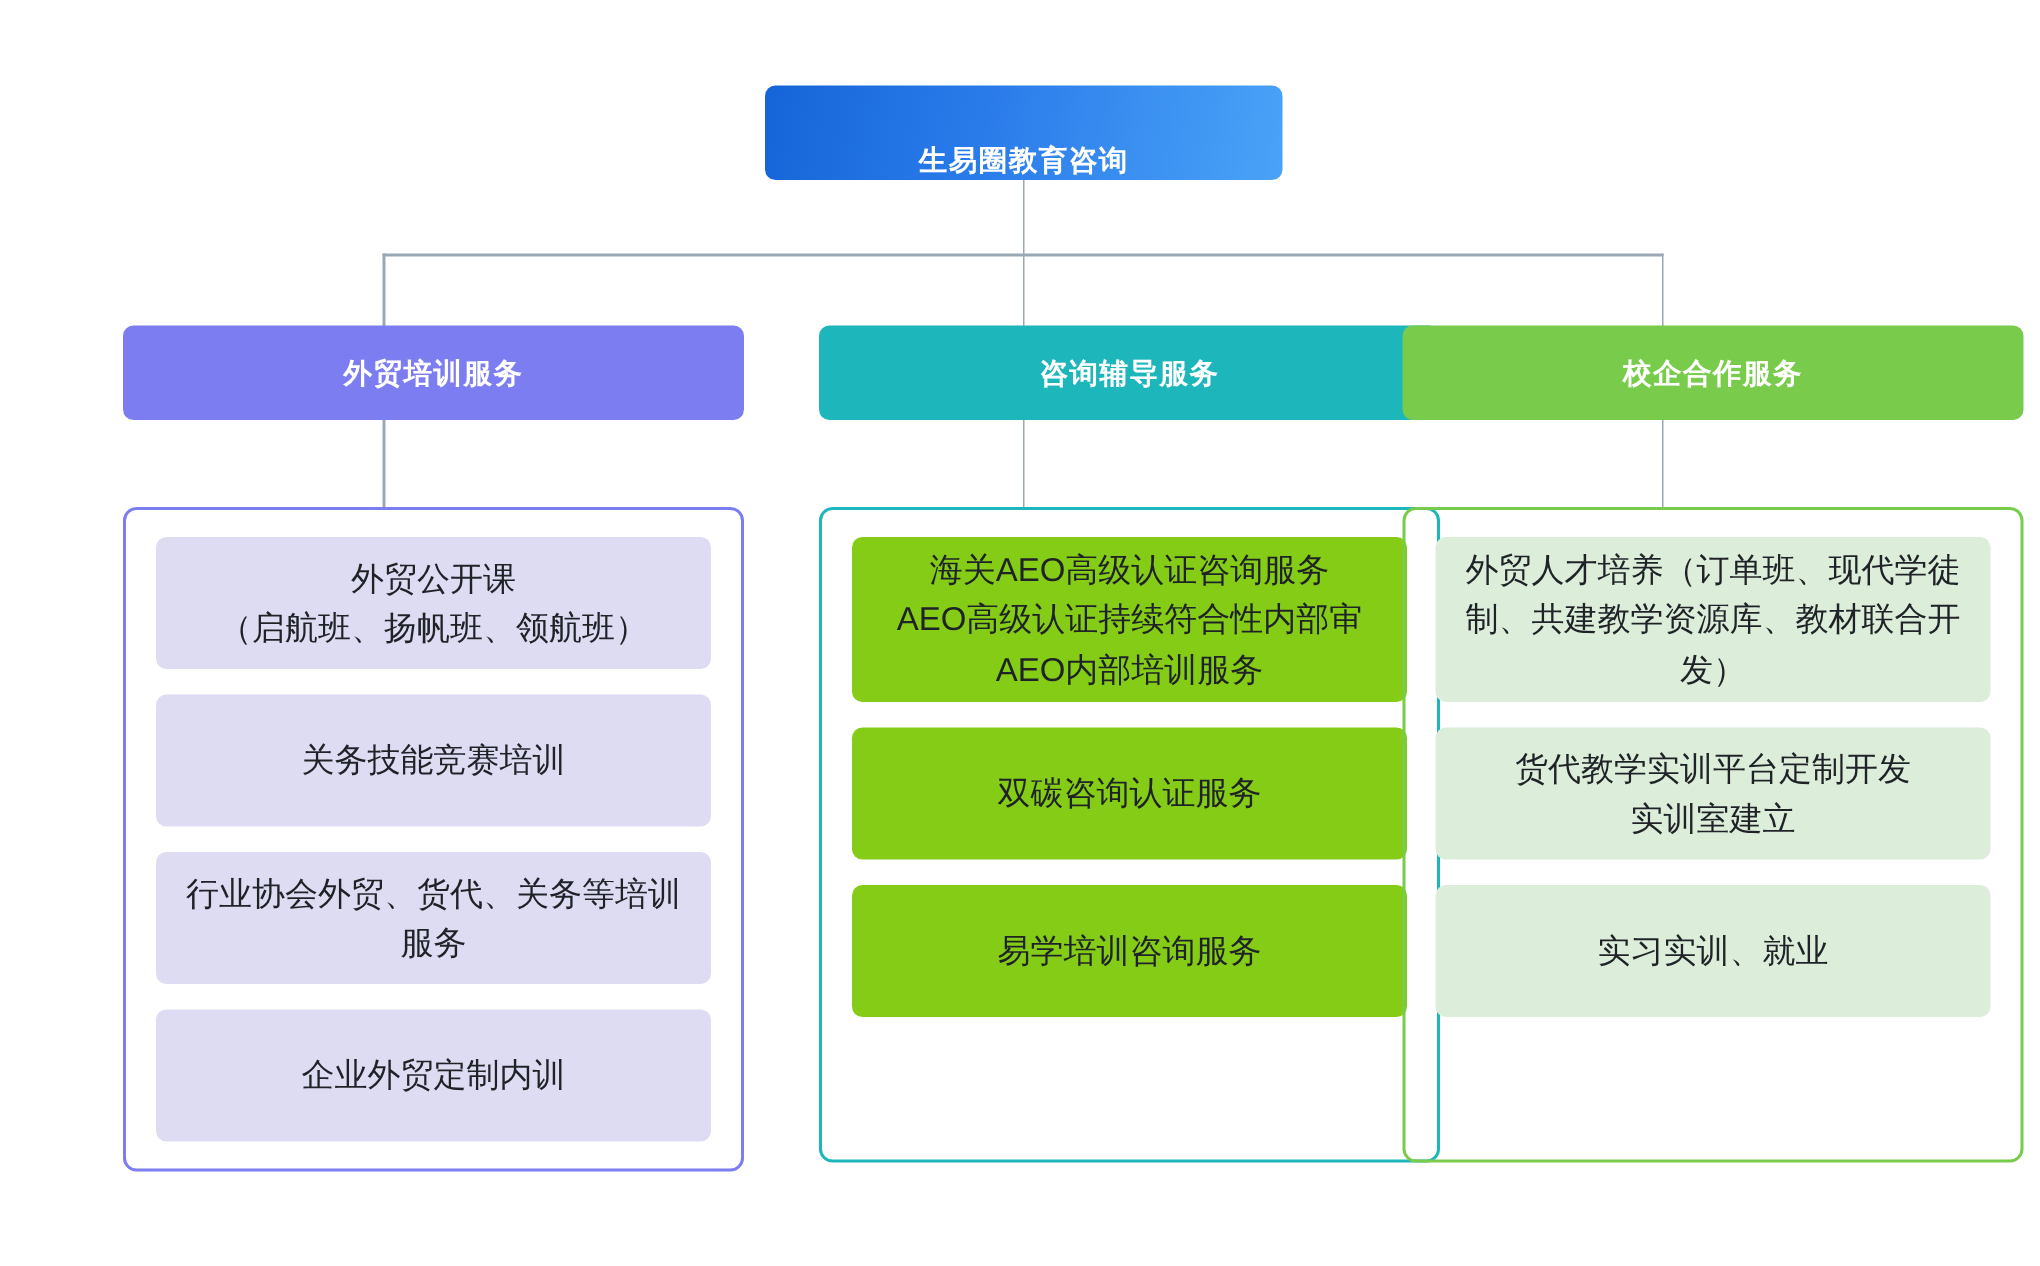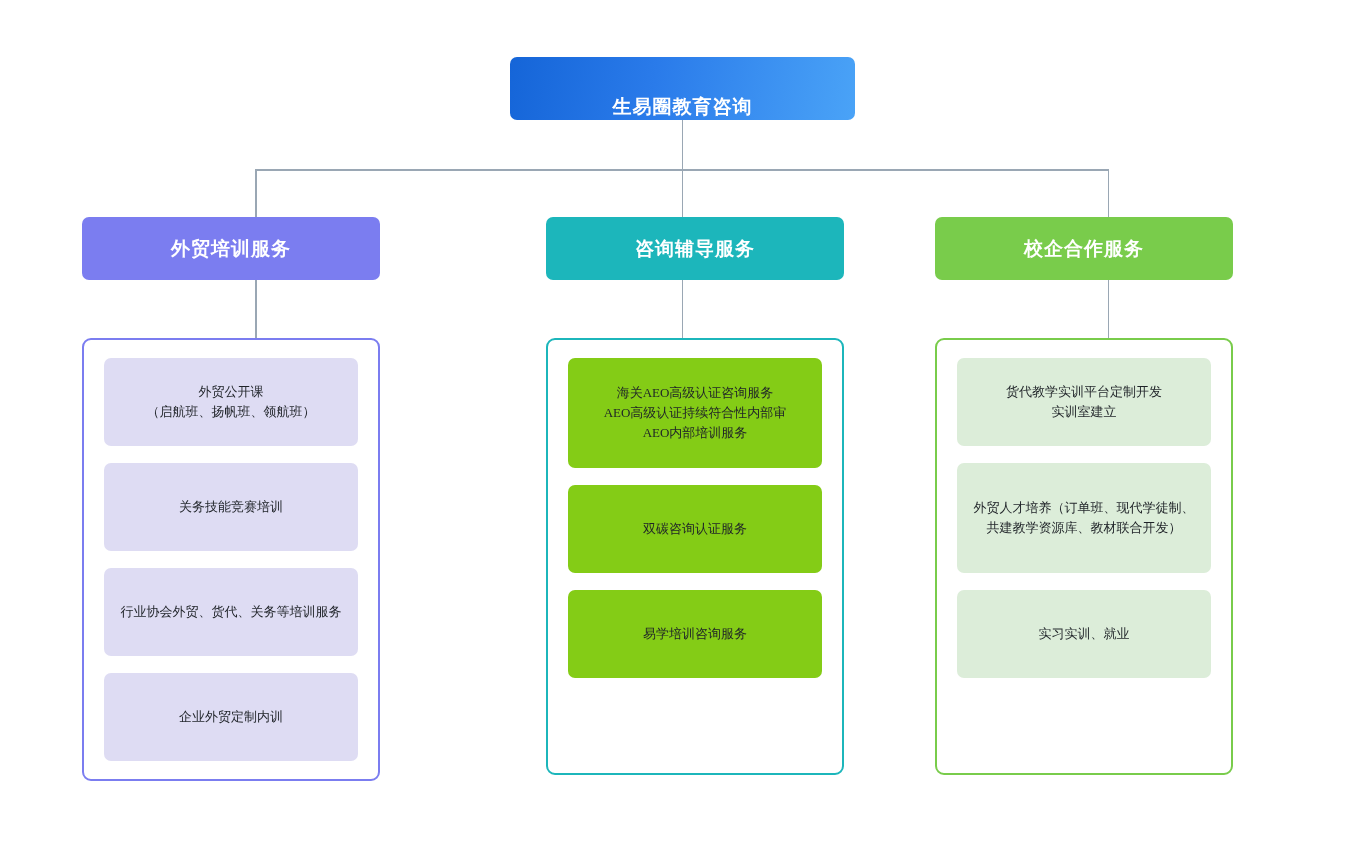--- a/index.html
+++ b/index.html
@@ -40,22 +40,21 @@
     color: #ffffff;
     font-size: 19px;
     font-weight: bold;
     letter-spacing: 1px;
   }
 
   
   .branch {
     position: absolute;
     top: 217px;
-    width: 298px;
-    font-family: Liberation Serif, serif;
+    width: 414px;
   }
   #branch-0 { left: 82px; }
   #branch-1 { left: 508px; margin-left: 38px; }
   #branch-2 { left: 935px; }
 
   .branch-header {
     height: 63px;
     border-radius: 7px;
     display: flex;
     align-items: center;
@@ -79,21 +78,21 @@
     gap: 17px;
   }
 
   .card {
     border-radius: 7px;
     display: flex;
     align-items: center;
     justify-content: center;
     text-align: center;
     color: #1f2328;
-    font-size: 13px;
+    font-size: 22px;
     line-height: 1.52;
     padding: 10px 12px;
     white-space: pre-line;
   }
   .card.l1 { height: 88px; }
   .card.l2 { height: 88px; }
   .card.l3 { height: 110px; }
   .card.l4 { height: 110px; }
 
   
@@ -155,20 +154,20 @@
       <div class="card l1">易学培训咨询服务</div>
     </div>
   </div>
 
   <div class="branch" id="branch-2">
     <div class="branch-header">
       <span>校企合作服务</span>
     </div>
     <div class="branch-gap"></div>
     <div class="branch-body">
+      <div class="card l4">外贸人才培养（订单班、现代学徒制、共建教学资源库、教材联合开发）</div>
       <div class="card l2">货代教学实训平台定制开发
 实训室建立</div>
-      <div class="card l4">外贸人才培养（订单班、现代学徒制、共建教学资源库、教材联合开发）</div>
       <div class="card l1">实习实训、就业</div>
     </div>
   </div>
 
 </div>
 
 </body></html>

